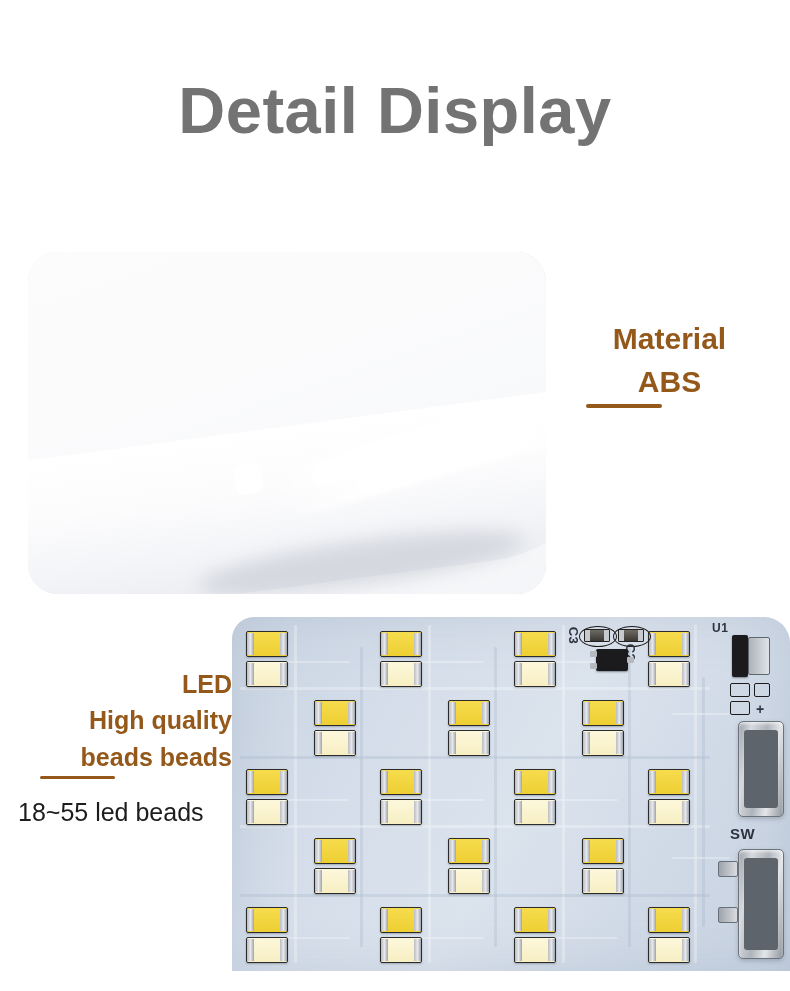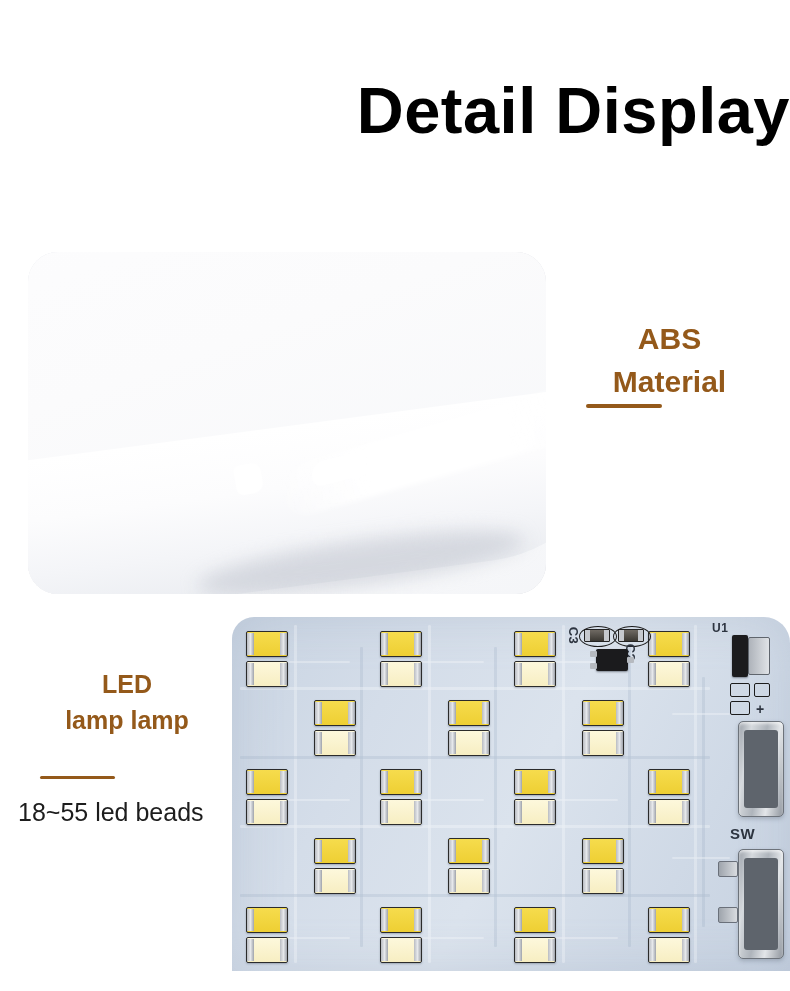--- a/index.html
+++ b/index.html
@@ -15,25 +15,25 @@
     font-family: "Liberation Sans", sans-serif;
     -webkit-font-smoothing: antialiased;
   }
 
   
   #page-title {
     position: absolute;
     left: 0;
     top: 78px;
     width: 790px;
-    text-align: right;
+    text-align: center;
     font-size: 65px;
     font-weight: bold;
     letter-spacing: 0.5px;
-    color: #000000;
+    color: #737373;
     line-height: 1;
     white-space: nowrap;
   }
 
   
   #abs-photo-card {
     position: absolute;
     left: 28px;
     top: 252px;
     width: 518px;
@@ -159,21 +159,21 @@
   
   #led-label {
     position: absolute;
     left: 22px;
     top: 666px;
     width: 210px;
     color: #94591a;
     font-size: 25px;
     font-weight: bold;
     line-height: 1.45;
-    text-align: center;
+    text-align: right;
   }
   #led-label .ln { display: block; white-space: nowrap; }
   #led-underline {
     position: absolute;
     left: 40px;
     top: 776px;
     width: 75px;
     height: 3px;
     background: #94591a;
     border-radius: 2px;
@@ -308,28 +308,29 @@
   <div class="lamp-shade-top"></div>
   <div class="lamp-body"></div>
   <div class="lamp-edge"></div>
   <div class="lamp-gloss-band"></div>
   <div class="lamp-contact-shadow"></div>
   <div class="spec-1"></div>
   <div class="spec-2"></div>
 </div>
 
 <div id="abs-label">
+  <span class="ln">Material</span>
   <span class="ln">ABS</span>
-  <span class="ln">Material</span>
 </div>
 <div id="abs-underline"></div>
 
 <div id="led-label">
   <span class="ln">LED</span>
-  <span class="ln">lamp lamp</span>
+  <span class="ln">High quality</span>
+  <span class="ln">beads beads</span>
 </div>
 <div id="led-underline"></div>
 <div id="led-count">18~55 led beads</div>
 
 <div id="pcb-photo">
   <div class="pcb-board">
 
     <div class="pcb-traces">
       <div class="tr" style="left:62px;  top:8px;   width:3px;  height:338px;"></div>
       <div class="tr dk" style="left:128px; top:30px;  width:3px;  height:300px;"></div>

